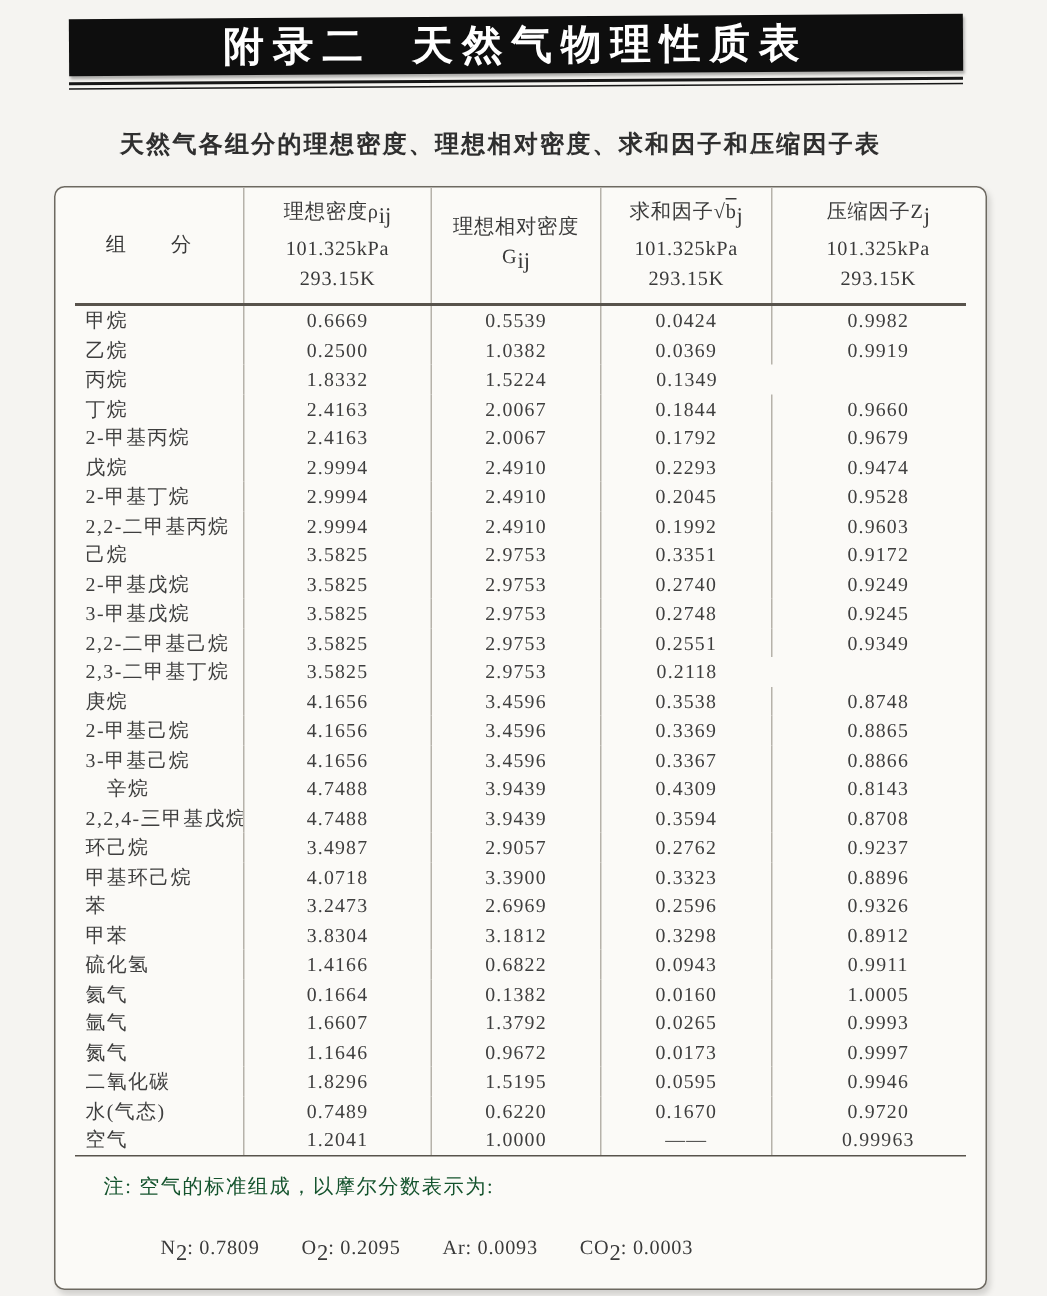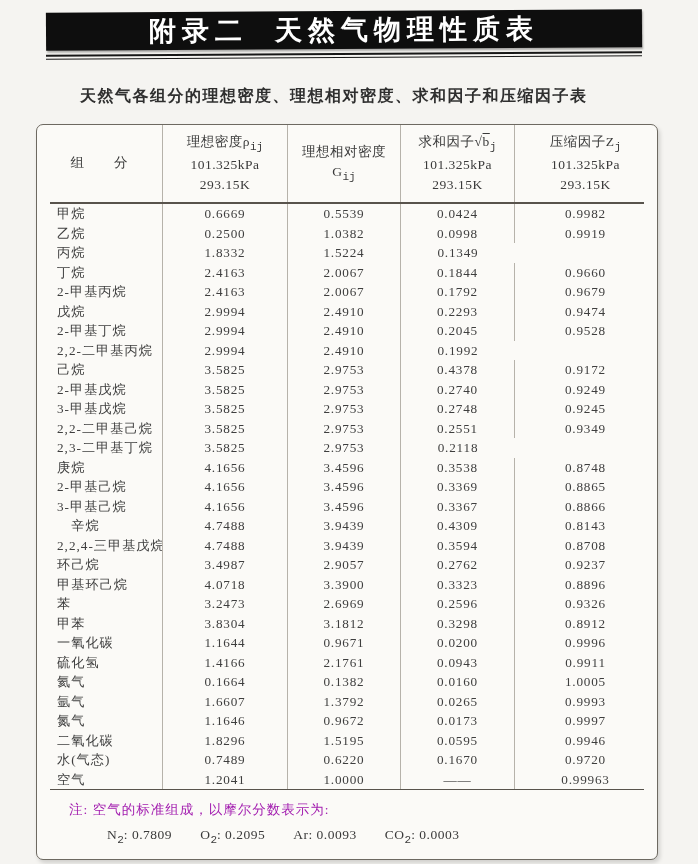--- a/index.html
+++ b/index.html
@@ -52,39 +52,39 @@
   }
   .thead { height:77px; }
   .hcell {
     display:flex; flex-direction:column; justify-content:center;
     text-align:center; font-size:13.5px; line-height:1.5;
     color:#3a3a3a; letter-spacing:0.5px;
     border-right:1px solid #b6b2aa;
   }
   .hcell:last-child, .cell:last-child { border-right:none; }
   .hcell.c1 { white-space:pre; letter-spacing:1px; }
-  sub { font-size:11px; letter-spacing:0;font-family:Liberation Mono, monospace; }
+  sub { font-size:15px; letter-spacing:0; }
   .ov { text-decoration:overline; }
 
   .hrule { border-top:2px solid #58534c; margin:0 13px; }
   .brule { border-top:1.5px solid #58534c; margin:0 13px; }
 
   .trow { height:19.5px; }
   .cell {
     font-size:13.2px; line-height:19.5px; text-align:center;
     color:#3e3e3e; letter-spacing:0.8px;
     border-right:1px solid #b6b2aa;
     overflow:hidden; white-space:pre;
   }
   .cell.c1 { text-align:left; padding-left:20px; letter-spacing:1px;font-family:Liberation Serif, serif; }
 
   
   .note { padding:11px 0 0 32px; }
-  .note-line1 { font-size:13.5px; letter-spacing:1px; color:#a21caf; white-space:pre; }
-  .note-items { padding-left:38px; margin-top:8px; display:flex; gap:28px; }
+  .note-line1 { font-size:13.5px; letter-spacing:1px; color:#14532d; white-space:pre; }
+  .note-items { padding-left:38px; margin-top:24px; display:flex; gap:28px; }
   .note-item { font-size:13.5px; color:#3a3a3a; letter-spacing:0.5px; white-space:pre; }
 </style>
 </head>
 <body>
 
 <div class="banner">
   <span class="banner-title">附录二  天然气物理性质表</span>
 </div>
 <div class="double-rule"></div>
 
@@ -124,21 +124,21 @@
         <div class="cell c1">甲烷</div>
         <div class="cell c2">0.6669</div>
         <div class="cell c3">0.5539</div>
         <div class="cell c4">0.0424</div>
         <div class="cell c5">0.9982</div>
       </div>
       <div class="trow">
         <div class="cell c1">乙烷</div>
         <div class="cell c2">0.2500</div>
         <div class="cell c3">1.0382</div>
-        <div class="cell c4">0.0998</div>
+        <div class="cell c4">0.0369</div>
         <div class="cell c5">0.9919</div>
       </div>
       <div class="trow">
         <div class="cell c1">丙烷</div>
         <div class="cell c2">1.8332</div>
         <div class="cell c3">1.5224</div>
         <div class="cell c4">0.1349</div>
       </div>
       <div class="trow">
         <div class="cell c1">丁烷</div>
@@ -166,26 +166,27 @@
         <div class="cell c2">2.9994</div>
         <div class="cell c3">2.4910</div>
         <div class="cell c4">0.2045</div>
         <div class="cell c5">0.9528</div>
       </div>
       <div class="trow">
         <div class="cell c1">2,2-二甲基丙烷</div>
         <div class="cell c2">2.9994</div>
         <div class="cell c3">2.4910</div>
         <div class="cell c4">0.1992</div>
+        <div class="cell c5">0.9603</div>
       </div>
       <div class="trow">
         <div class="cell c1">己烷</div>
         <div class="cell c2">3.5825</div>
         <div class="cell c3">2.9753</div>
-        <div class="cell c4">0.4378</div>
+        <div class="cell c4">0.3351</div>
         <div class="cell c5">0.9172</div>
       </div>
       <div class="trow">
         <div class="cell c1">2-甲基戊烷</div>
         <div class="cell c2">3.5825</div>
         <div class="cell c3">2.9753</div>
         <div class="cell c4">0.2740</div>
         <div class="cell c5">0.9249</div>
       </div>
       <div class="trow">
@@ -265,30 +266,23 @@
         <div class="cell c5">0.9326</div>
       </div>
       <div class="trow">
         <div class="cell c1">甲苯</div>
         <div class="cell c2">3.8304</div>
         <div class="cell c3">3.1812</div>
         <div class="cell c4">0.3298</div>
         <div class="cell c5">0.8912</div>
       </div>
       <div class="trow">
-        <div class="cell c1">一氧化碳</div>
-        <div class="cell c2">1.1644</div>
-        <div class="cell c3">0.9671</div>
-        <div class="cell c4">0.0200</div>
-        <div class="cell c5">0.9996</div>
-      </div>
-      <div class="trow">
         <div class="cell c1">硫化氢</div>
         <div class="cell c2">1.4166</div>
-        <div class="cell c3">2.1761</div>
+        <div class="cell c3">0.6822</div>
         <div class="cell c4">0.0943</div>
         <div class="cell c5">0.9911</div>
       </div>
       <div class="trow">
         <div class="cell c1">氦气</div>
         <div class="cell c2">0.1664</div>
         <div class="cell c3">0.1382</div>
         <div class="cell c4">0.0160</div>
         <div class="cell c5">1.0005</div>
       </div>

